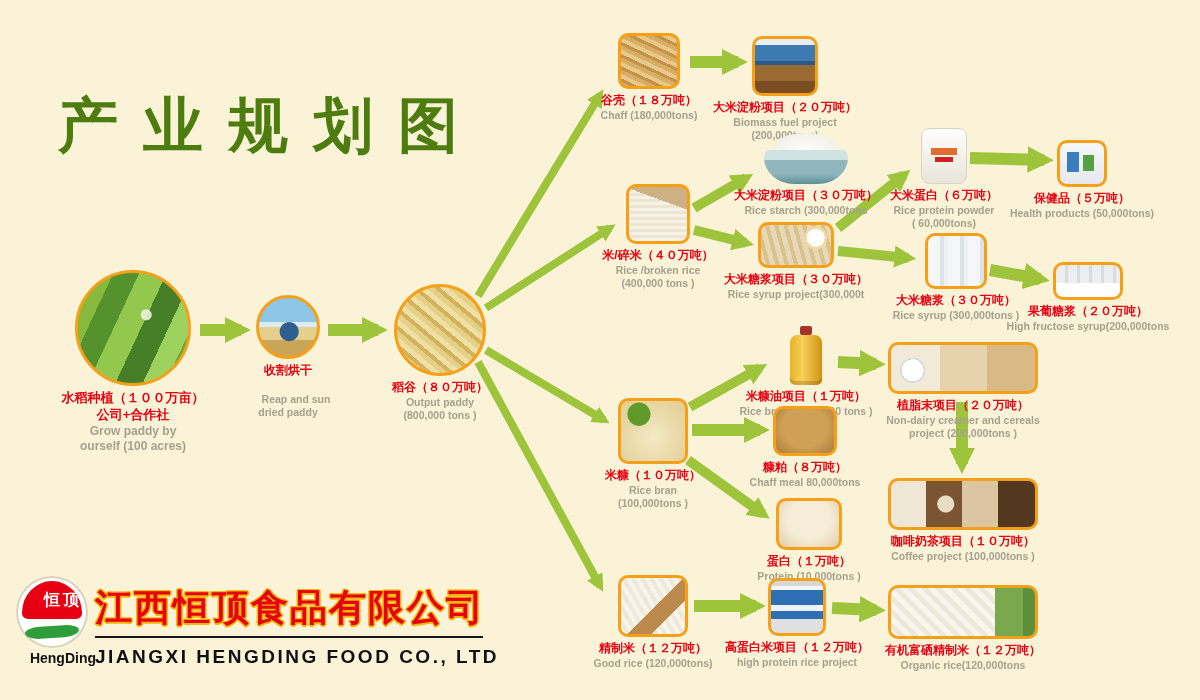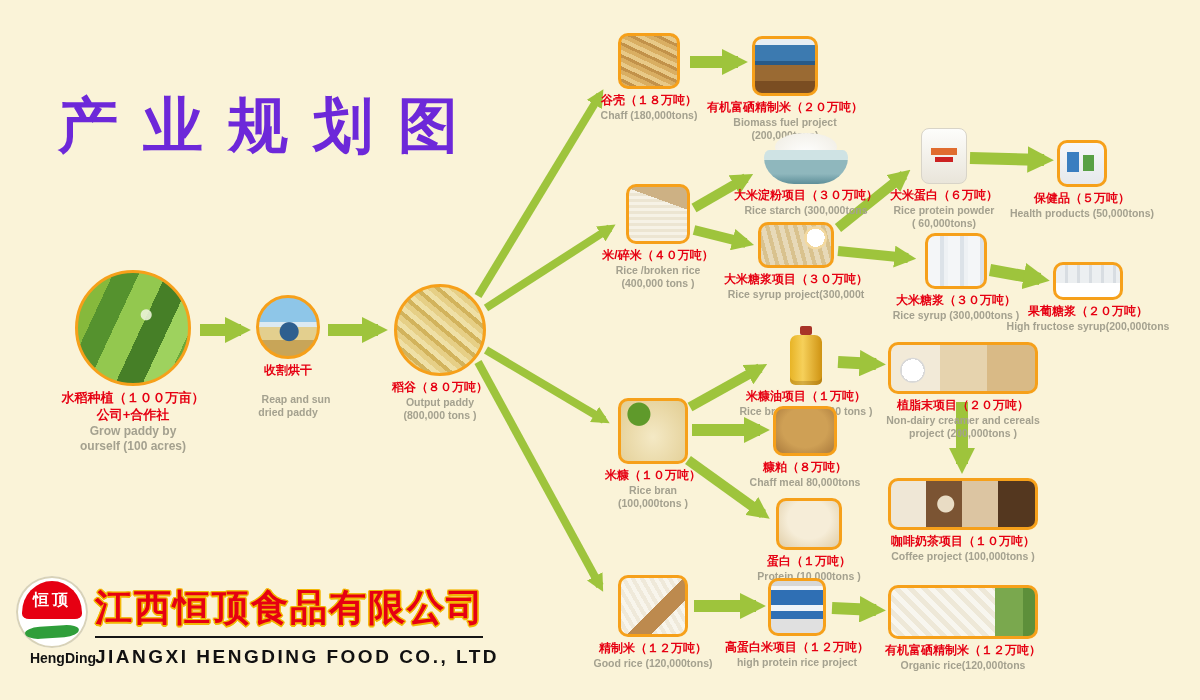--- a/index.html
+++ b/index.html
@@ -1,21 +1,21 @@
 <!DOCTYPE html>
 <html><head>
 <meta charset="utf-8">
 <style>
   html,body{margin:0;padding:0;}
   body{font-family:"Liberation Sans",sans-serif;background:#e8e0c0;}
   .canvas{position:relative;width:1200px;height:700px;background:#faf3d8;overflow:hidden;}
 
   
   .title{position:absolute;left:58px;top:86px;font-family:"Liberation Serif",serif;
-    font-weight:900;font-size:60px;color:#6d28d9;letter-spacing:5px;white-space:nowrap;}
+    font-weight:900;font-size:60px;color:#4d7c0f;letter-spacing:5px;white-space:nowrap;}
 
   
   svg.arrows{position:absolute;left:0;top:0;pointer-events:none;}
 
   
   .node{position:absolute;display:flex;flex-direction:column;align-items:center;text-align:center;}
   .photo{border:3px solid #f6a01a;border-radius:10px;box-sizing:border-box;flex:0 0 auto;}
   .photo.round{border-radius:50%;}
   .cn{color:#e60012;font-weight:bold;font-size:12px;line-height:1.3;white-space:nowrap;margin-top:4px;}
   .cn + .cn{margin-top:0;}
@@ -81,21 +81,21 @@
   .bg-can{background:linear-gradient(180deg,#d7d7d7 0 10%,#f5f5f5 10% 18%,#2f6fb4 18% 46%,#eef3f8 46% 58%,#2f6fb4 58% 74%,#e0e0e0 74%);}
   .bg-organic{background:
     linear-gradient(90deg, rgba(0,0,0,0) 0 72%, #7aa84e 72% 92%, #5d8f3a 92%),
     repeating-linear-gradient(45deg,#f8f6ef 0 5px,#eee8d8 5px 10px);}
 
   
   .logo{position:absolute;left:16px;top:576px;width:72px;height:72px;border-radius:50%;
     background:#fff;box-shadow:0 0 0 2px #d8d2b8 inset;}
   .logo-top{position:absolute;left:6px;top:5px;right:6px;height:38px;background:#e60012;
     border-radius:34px 34px 8px 8px / 36px 36px 6px 6px;color:#fff;font-weight:bold;
-    font-size:16px;text-align:center;line-height:38px;letter-spacing:3px;}
+    font-size:16px;text-align:right;line-height:38px;letter-spacing:3px;}
   .logo-swoosh{position:absolute;left:9px;right:9px;bottom:10px;height:12px;background:#2f9e3a;
     border-radius:50% 50% 50% 50% / 80% 80% 100% 100%;transform:rotate(-4deg);}
   .logo-name{position:absolute;left:8px;top:650px;width:88px;text-align:right;
     font-weight:bold;font-size:14px;color:#111;}
   .company{position:absolute;left:95px;top:583px;}
   .company-cn{color:#e60012;font-weight:900;font-size:37px;letter-spacing:2px;white-space:nowrap;
     text-shadow:1.5px 0 #f2b705,-1.5px 0 #f2b705,0 1.5px #f2b705,0 -1.5px #f2b705,
       1px 1px #f2b705,-1px -1px #f2b705,1px -1px #f2b705,-1px 1px #f2b705;}
   .company-rule{width:388px;height:2px;background:#151515;margin-top:3px;}
   .company-en{color:#111;font-weight:900;font-size:19px;letter-spacing:2.5px;margin-top:8px;white-space:nowrap;}
@@ -166,21 +166,21 @@
   </div>
 
   <div class="node" style="left:584px;top:33px;width:130px">
     <div class="photo bg-chaff" style="width:62px;height:56px"></div>
     <div class="cn">谷壳（１８万吨）</div>
     <div class="en">Chaff (180,000tons)</div>
   </div>
 
   <div class="node" style="left:705px;top:36px;width:160px">
     <div class="photo bg-biomass" style="width:66px;height:60px"></div>
-    <div class="cn">有机富硒精制米（２０万吨）</div>
+    <div class="cn">大米淀粉项目（２０万吨）</div>
     <div class="en">Biomass fuel project</div>
     <div class="en">(200,000tons)</div>
   </div>
 
   <div class="node" style="left:583px;top:184px;width:150px">
     <div class="photo bg-ricebroken" style="width:64px;height:60px"></div>
     <div class="cn">米/碎米（４０万吨）</div>
     <div class="en">Rice /broken rice</div>
     <div class="en">(400,000 tons )</div>
   </div>

